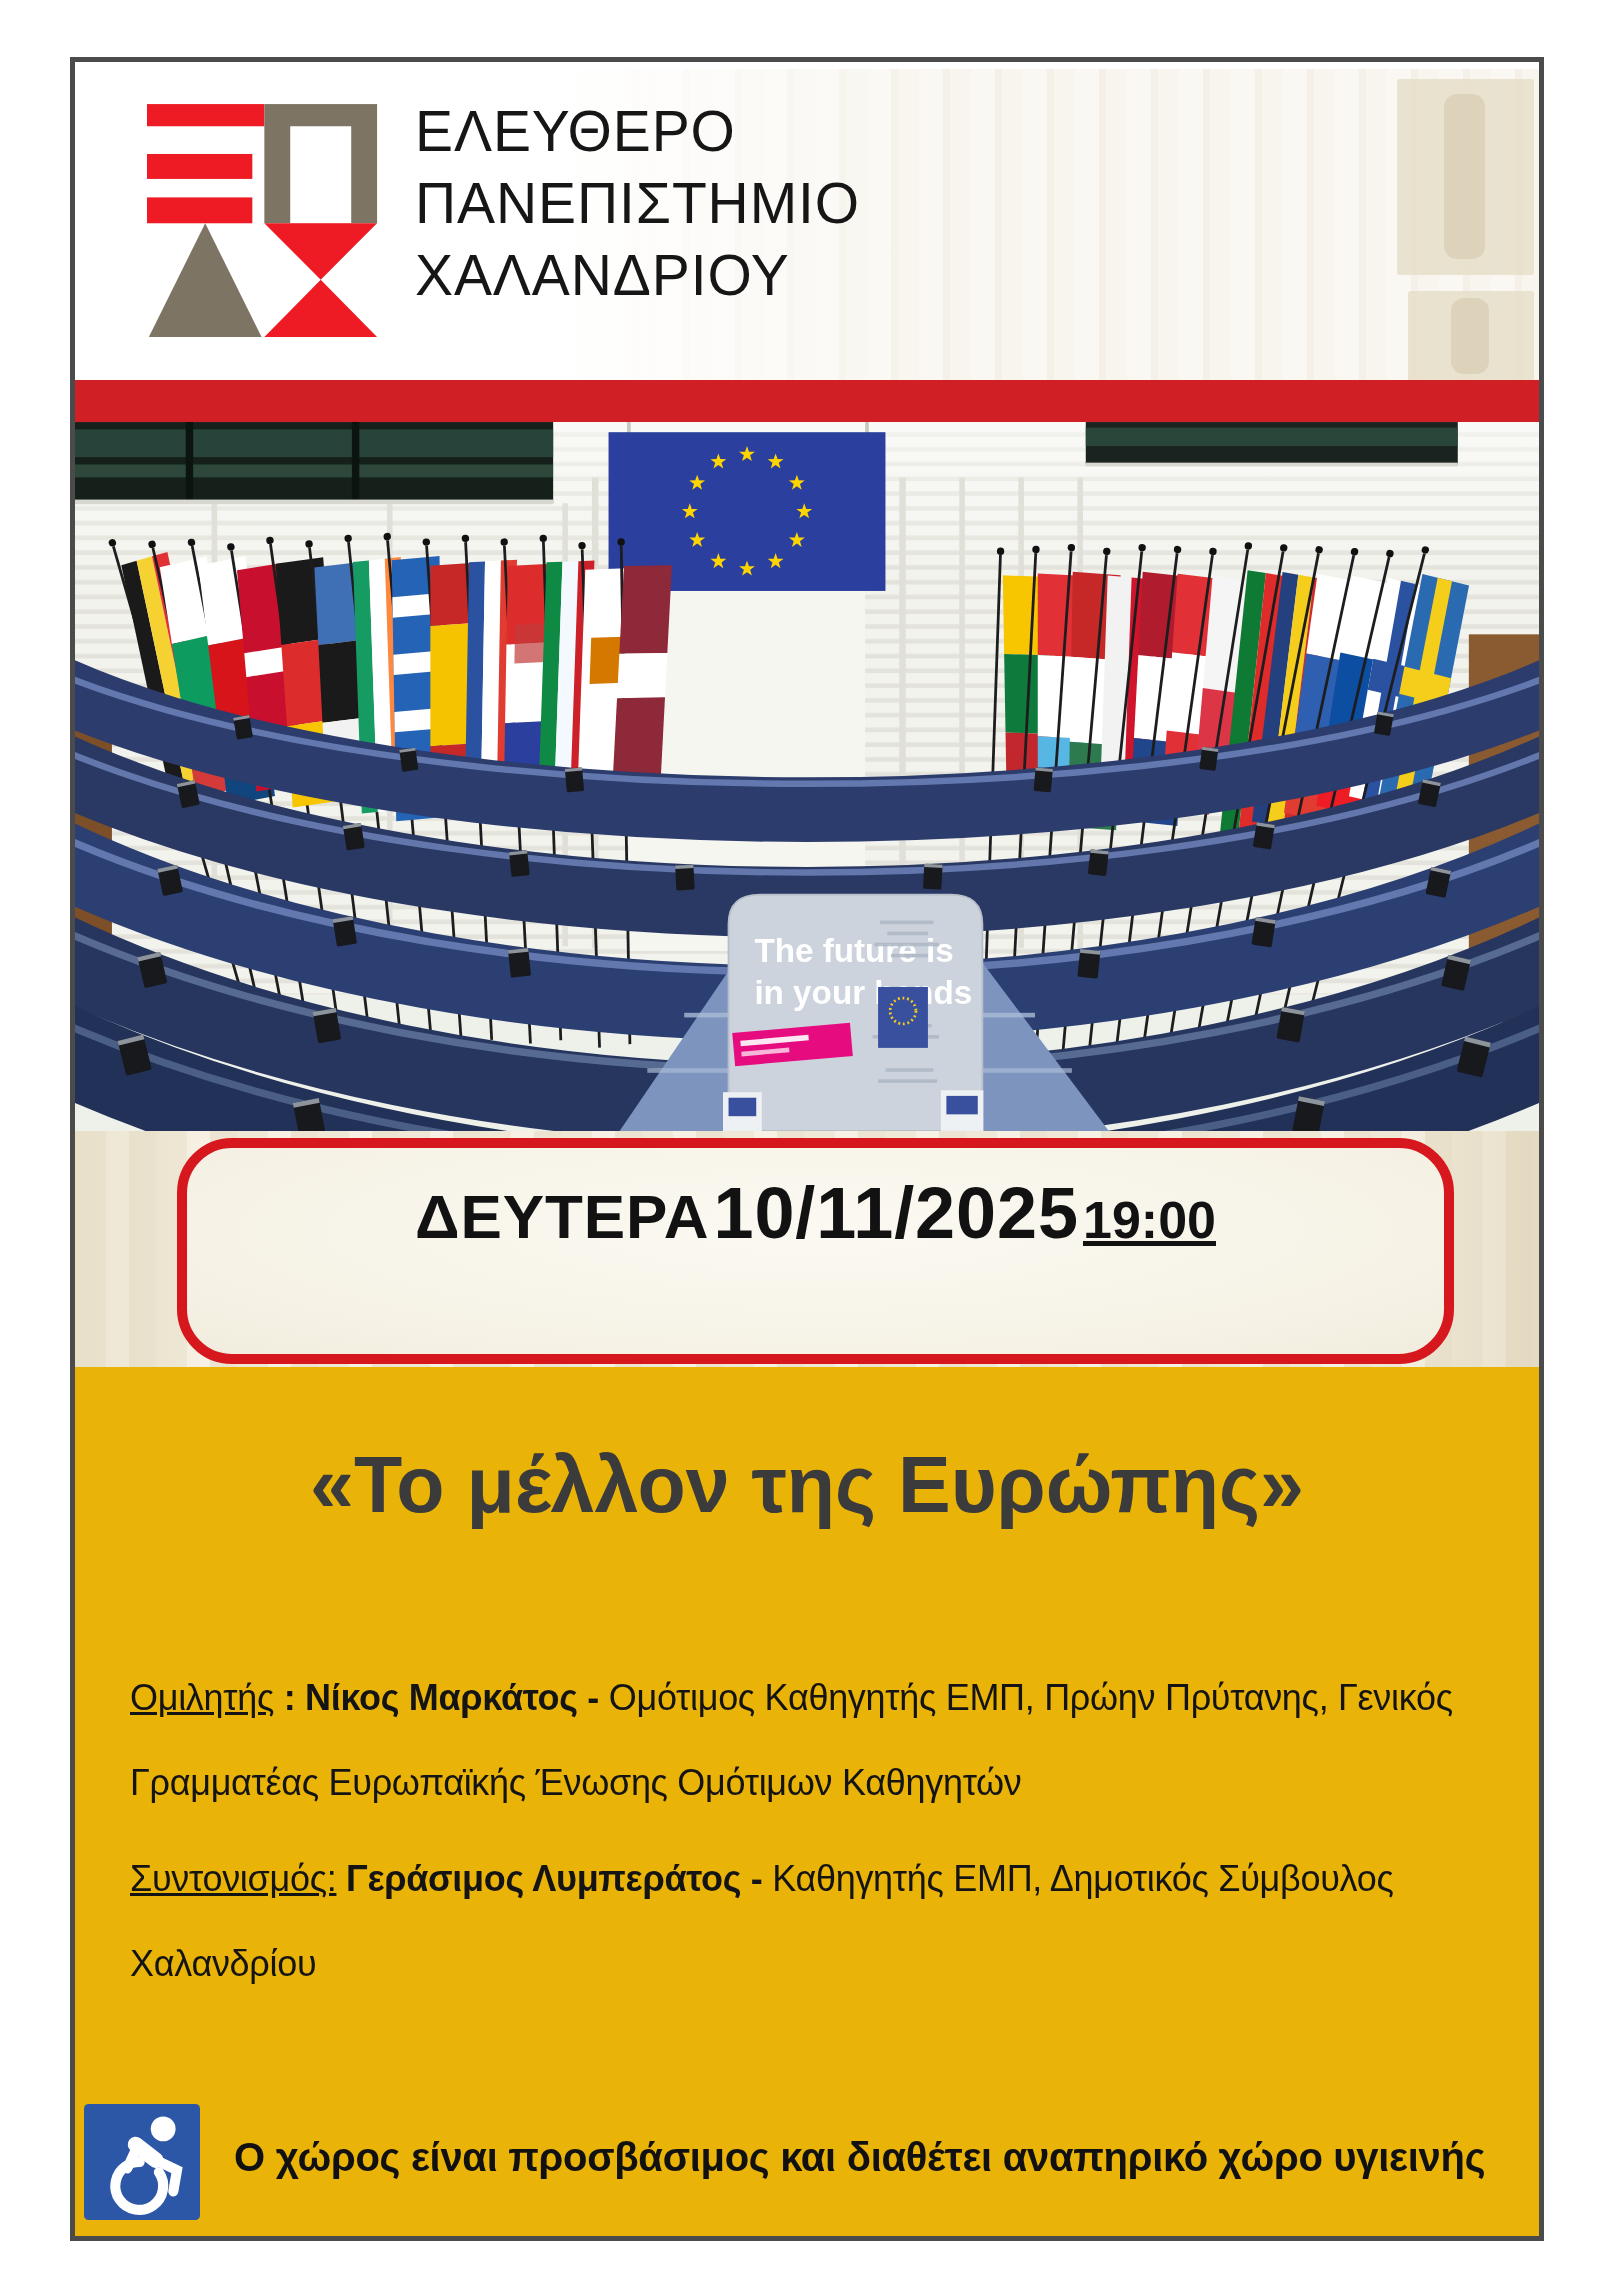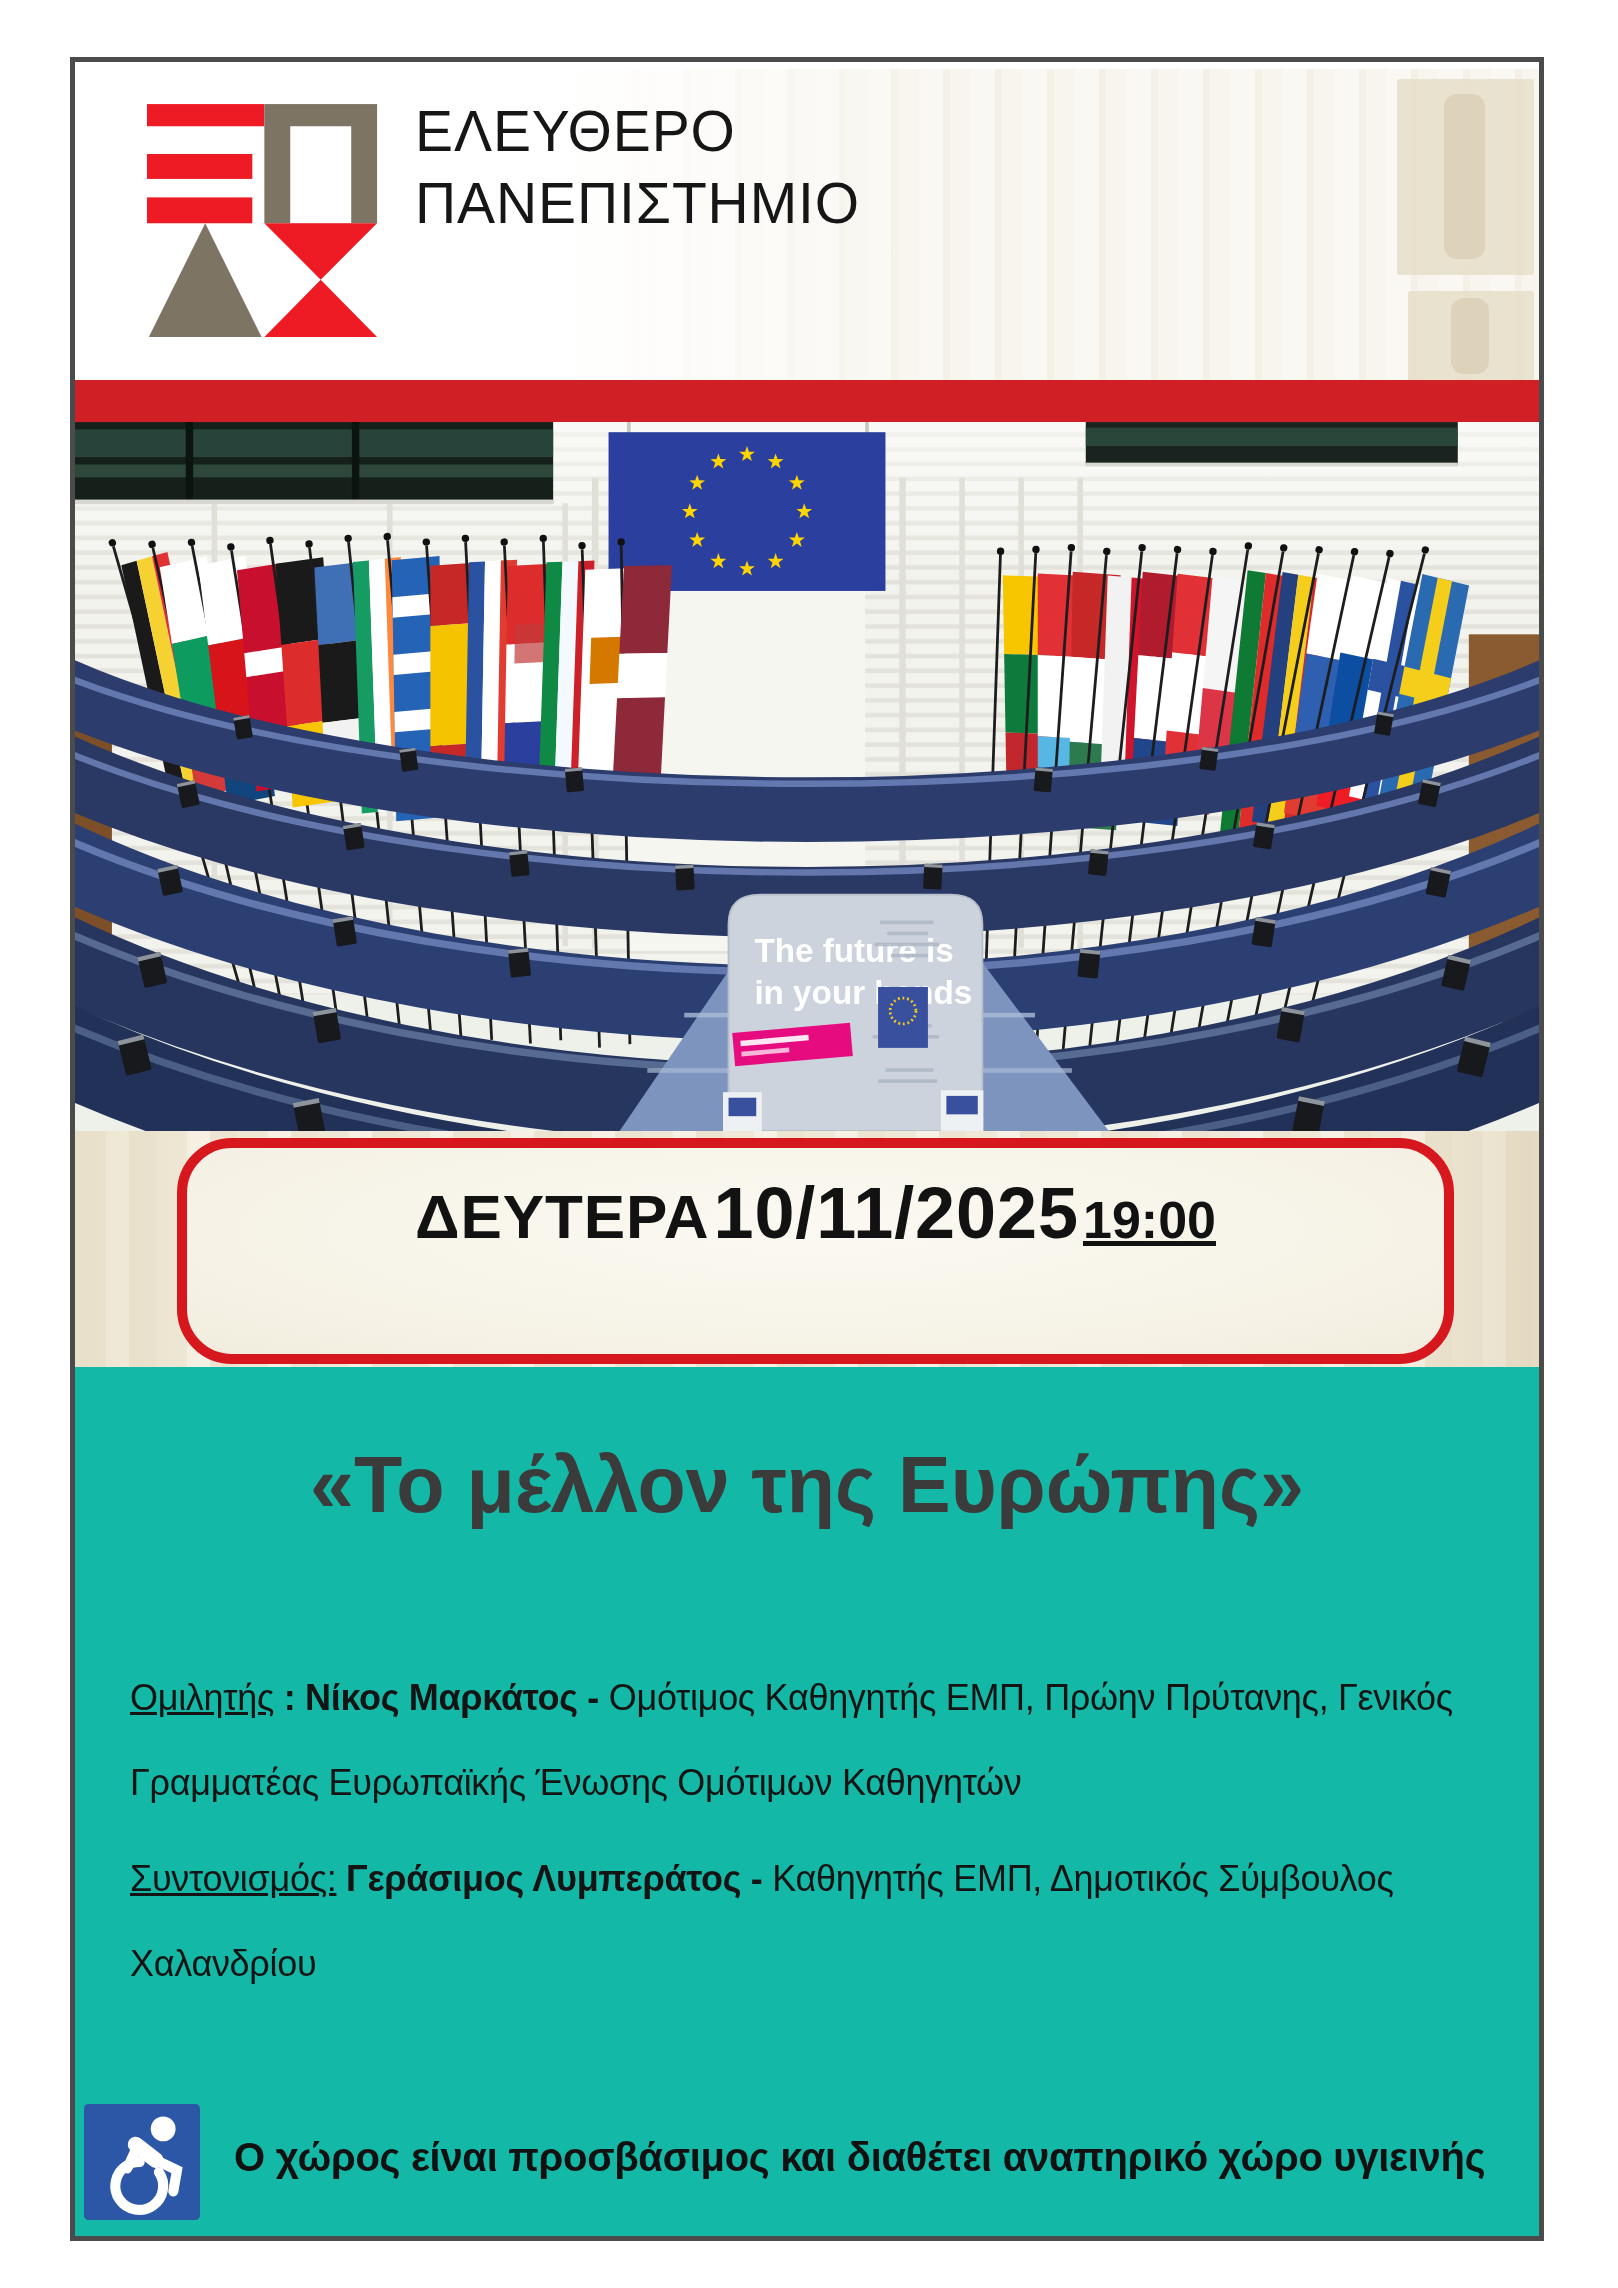--- a/index.html
+++ b/index.html
@@ -1,18 +1,18 @@
 <!DOCTYPE html>
 <html style="font-size:14.8px"><head>
 <meta charset="utf-8">
 <style>
   html,body{margin:0;padding:0;background:#ffffff;}
   .page{position:relative;width:1619px;height:2289px;background:#ffffff;overflow:hidden;
         font-family:"Liberation Sans", sans-serif;}
-  .frame{position:absolute;left:70px;top:57px;width:1464px;height:2174px;border:5.5px solid #4b4b4b;background:#14b8a6;}
+  .frame{position:absolute;left:70px;top:57px;width:1464px;height:2174px;border:5.5px solid #4b4b4b;background:#eab308;}
   
   .header{position:absolute;left:0;top:0;width:1464px;height:318px;background:#ffffff;overflow:hidden;}
   .header-art{position:absolute;left:480px;top:7.4px;width:984px;height:311px;opacity:.6;
     background:repeating-linear-gradient(90deg,#f7f3ea 0 24px,#eee7d8 24px 31px,#f4efe3 31px 52px);}
   .header-art-fade{position:absolute;left:480px;top:7.4px;width:388px;height:311px;
     background:linear-gradient(90deg,#ffffff 0%,rgba(255,255,255,0) 100%);}
   .statue-panel{position:absolute;background:#e7dfca;border-radius:2.8px;opacity:.85;}
   .statue-panel .fig{position:absolute;left:34%;top:8%;width:30%;height:84%;background:#d9cdb2;border-radius:13px;}
   .sp1{left:1322px;top:16.6px;width:137px;height:196px;}
   .sp2{left:1333px;top:229px;width:126px;height:90px;}
@@ -80,20 +80,21 @@
 
           <polygon points="127,129 249,129 188,190" fill="#ee1b24"></polygon>
           <polygon points="188,190 249,252 127,252" fill="#ee1b24"></polygon>
 
           <polygon points="63,129 124,252 2,252" fill="#7e7464"></polygon>
         </svg>
       </div>
       <div class="logo-text">
         <div>ΕΛΕΥΘΕΡΟ</div>
         <div>ΠΑΝΕΠΙΣΤΗΜΙΟ</div>
+        <div>ΧΑΛΑΝΔΡΙΟΥ</div>
       </div>
     </div>
 
     <div class="red-band"></div>
 
     <div class="photo">
       <svg width="1464" height="709" viewBox="0 0 1586 768">
         <defs>
           <pattern id="slats" width="12" height="16" patternUnits="userSpaceOnUse">
             <rect width="12" height="16" fill="#f3f3ee"></rect>

